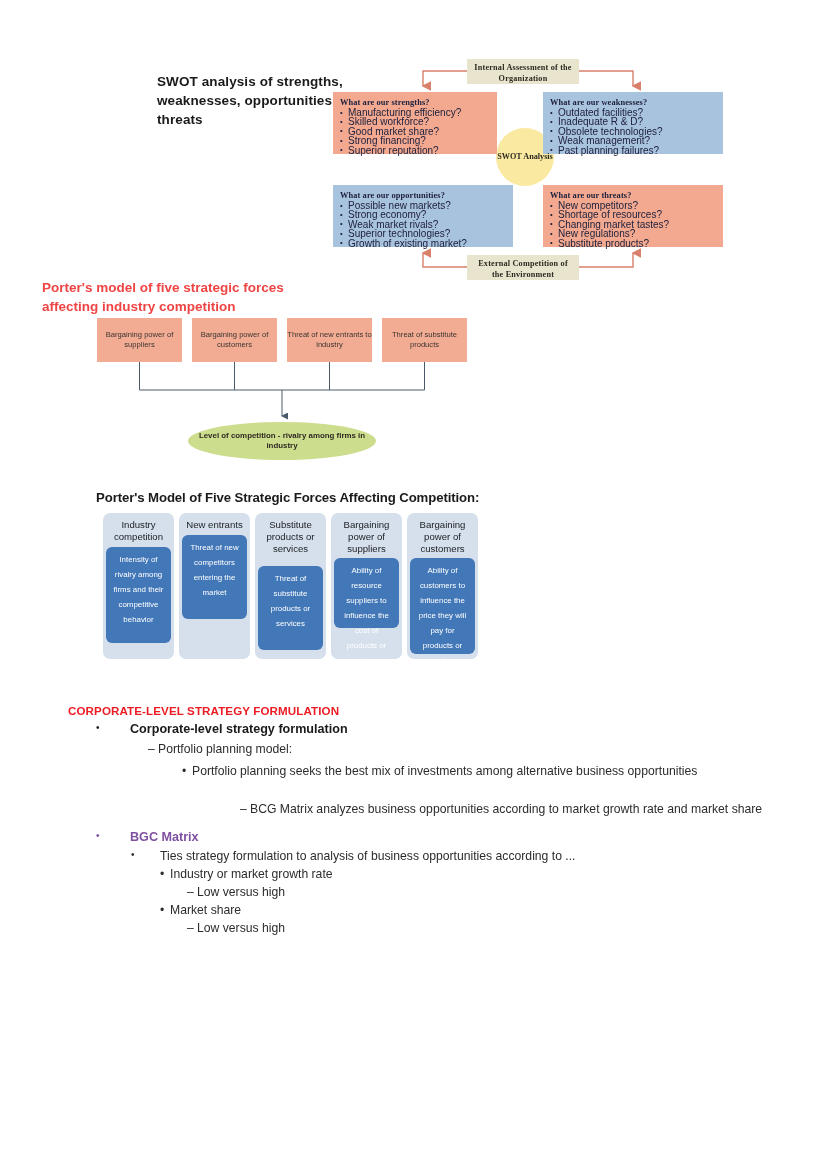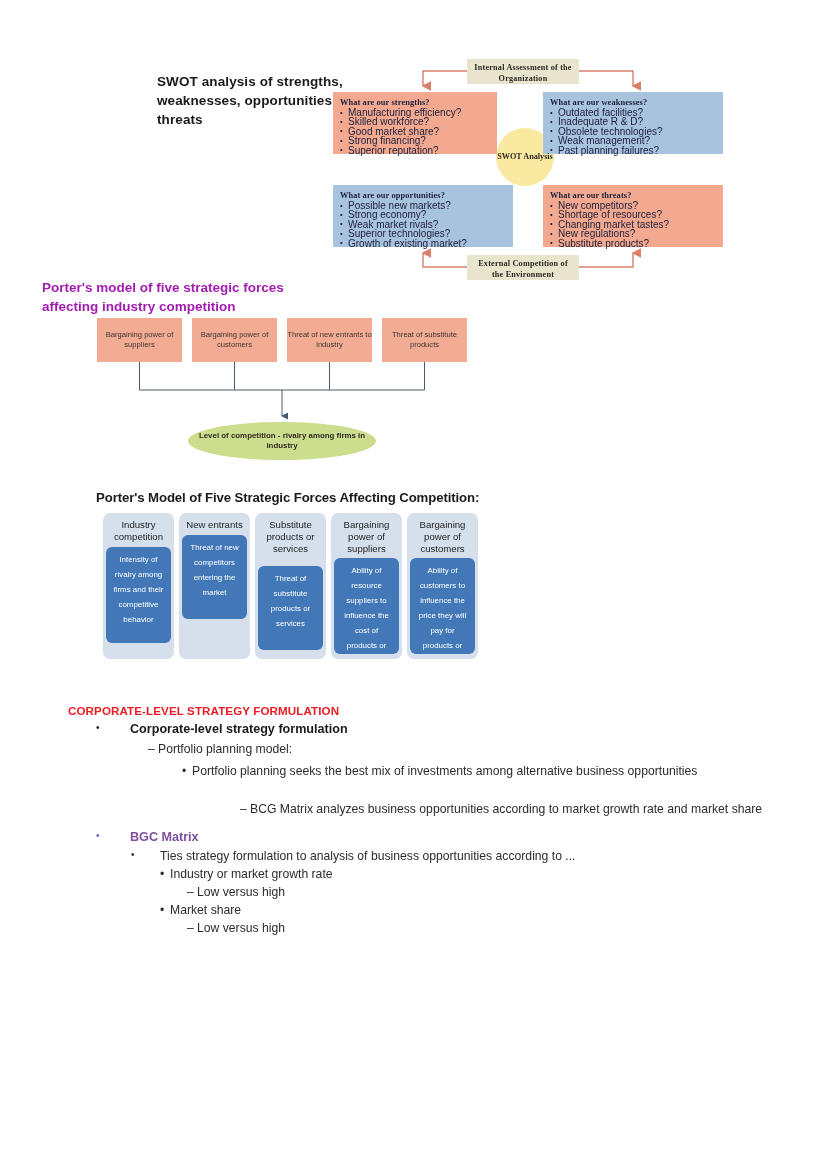--- a/index.html
+++ b/index.html
@@ -110,21 +110,21 @@
   
   #porter1-section { position: absolute; left: 0; top: 270px; width: 828px; height: 200px; }
 
   #porter1-caption {
     position: absolute;
     left: 42px; top: 8px;
     width: 300px;
     font-size: 13.5px;
     font-weight: bold;
     line-height: 19px;
-    color: #a21caf;
+    color: #ef4444;
   }
   .p1-box {
     position: absolute;
     top: 48px;
     width: 85px;
     height: 44px;
     background: #f3ac94;
     font-size: 7.6px;
     line-height: 10px;
     color: #3a3430;
@@ -194,21 +194,21 @@
   }
   #p2-c0 { left: 103px; }
   #p2-c1 { left: 179px; }
   #p2-c2 { left: 255px; }
   #p2-c3 { left: 331px; }
   #p2-c4 { left: 407px; }
 
   #p2-c0 .p2-inner { height: 96px; }
   #p2-c1 .p2-inner { height: 84px; }
   #p2-c2 .p2-inner { height: 84px; margin-top: 12px; }
-  #p2-c3 .p2-inner { height: 96px; }
+  #p2-c3 .p2-inner { height: 70px; }
   #p2-c4 .p2-inner { height: 96px; }
 
   
   #outline-section { position: absolute; left: 0; top: 700px; width: 828px; }
 
   #outline-heading {
     position: absolute;
     left: 68px; top: 4px;
     font-size: 11.6px;
     font-weight: bold;

